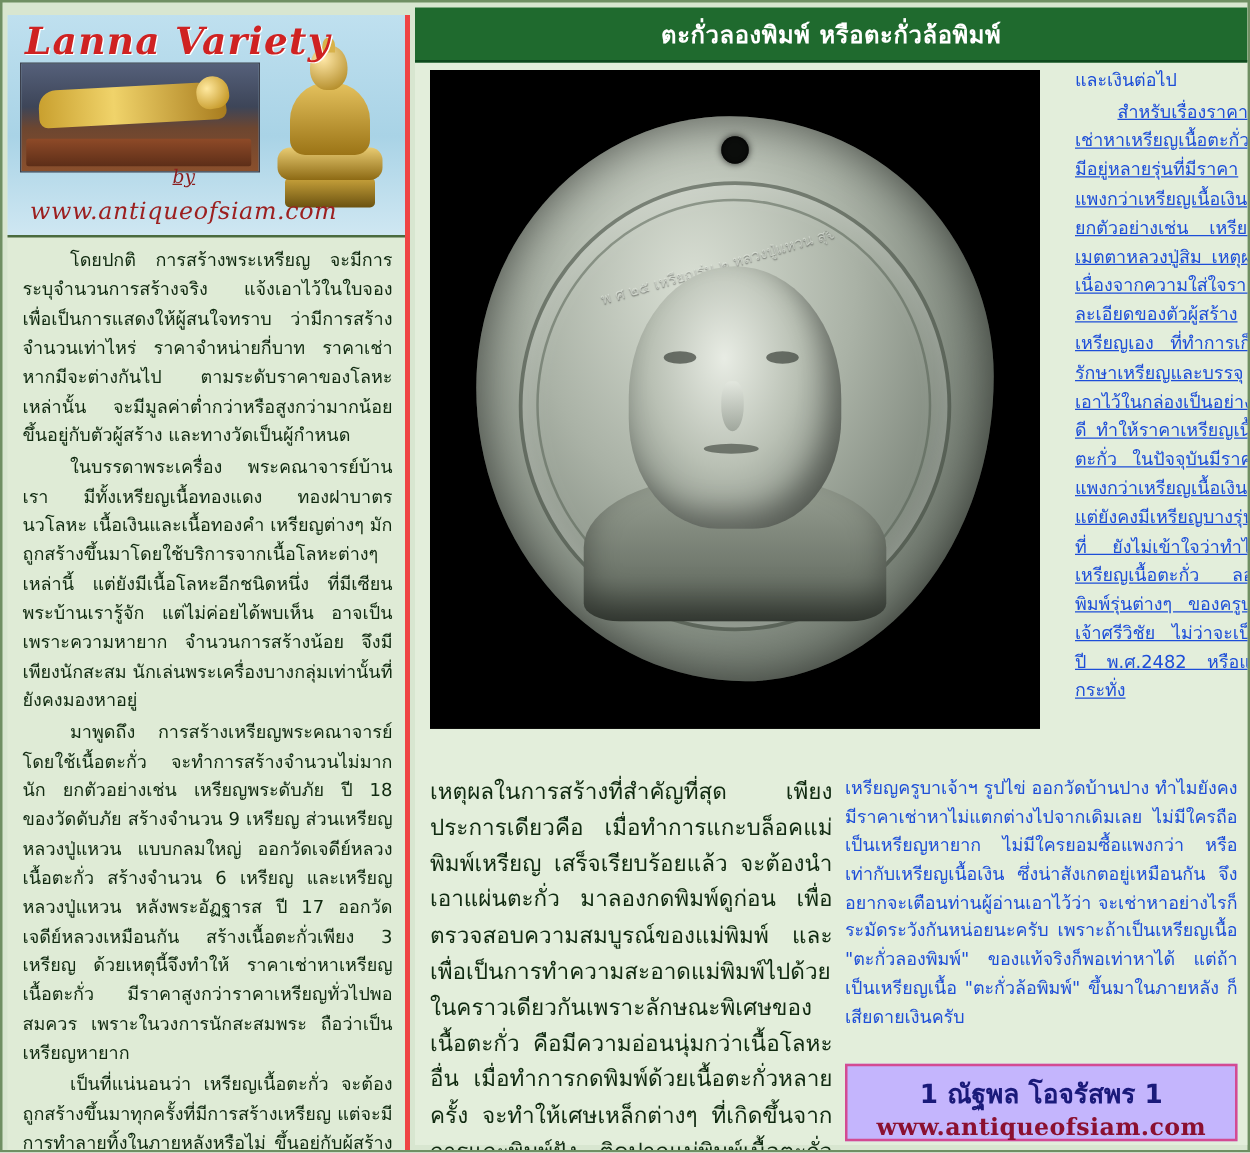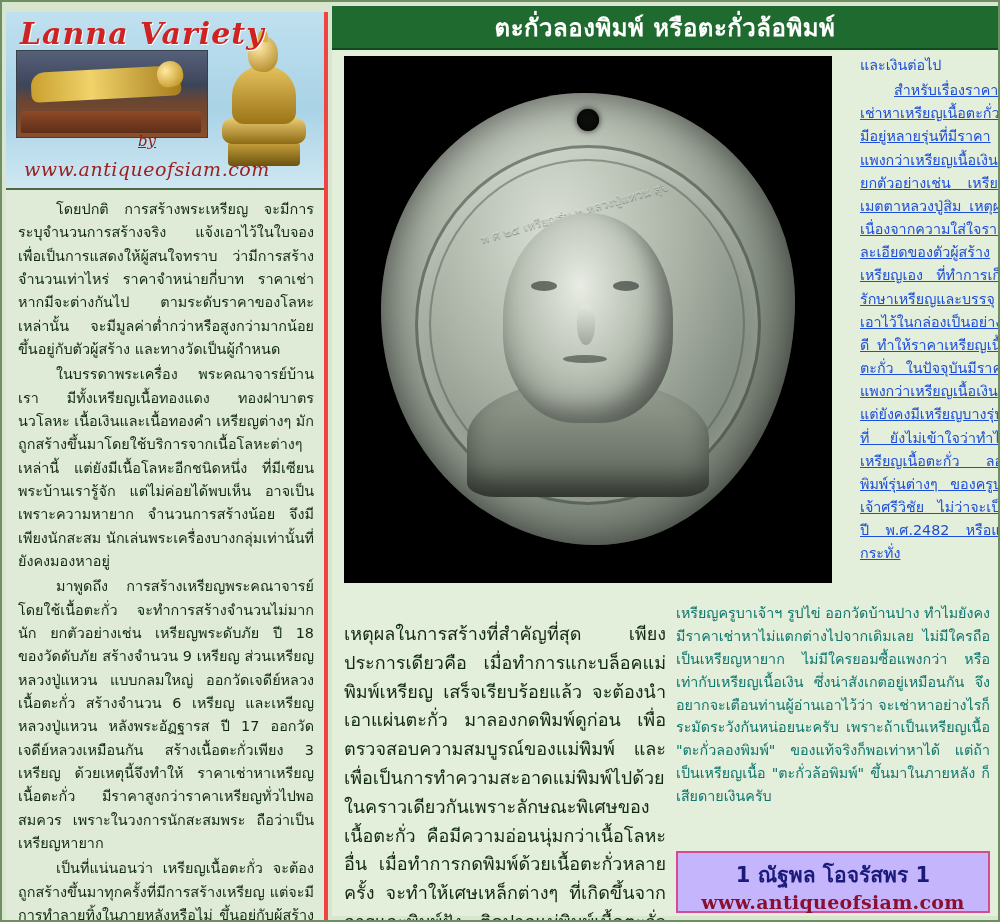--- a/index.html
+++ b/index.html
@@ -185,21 +185,21 @@
     box-sizing: border-box;
   }
   .headline {
     position: absolute;
     left: 0;
     top: 0;
     width: 100%;
     height: 44px;
     background: #1f6a2e;
     color: #ffffff;
-    font-size: 24px;
+    font-size: 19px;
     font-weight: bold;
     text-align: center;
     line-height: 44px;
     letter-spacing: 0.5px;
     box-sizing: border-box;
     border-bottom: 2px solid #0f4a1e;
   }
   
   .coin-photo {
     position: absolute;
@@ -346,25 +346,25 @@
     top: 48px;
     width: 150px;
     font-size: 14.3px;
     line-height: 1.62;
     color: #1d4ed8;
     text-align: justify;
   }
   .col-right-bottom {
     position: absolute;
     left: 344px;
-    top: 596px;
+    top: 614px;
     width: 314px;
     font-size: 14.3px;
     line-height: 1.6;
-    color: #0f766e;
+    color: #1d4ed8;
     text-align: justify;
   }
   .col-mid p, .col-right-top p, .col-right-bottom p {
     margin: 0 0 2px 0;
   }
   .indent { text-indent: 34px; text-decoration: underline; }
   .footer-box {
     position: absolute;
     left: 344px;
     top: 845px;

